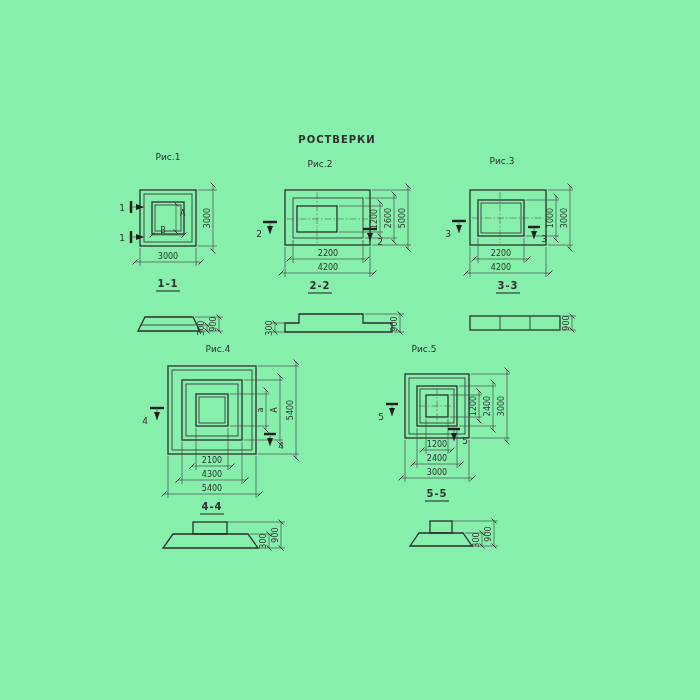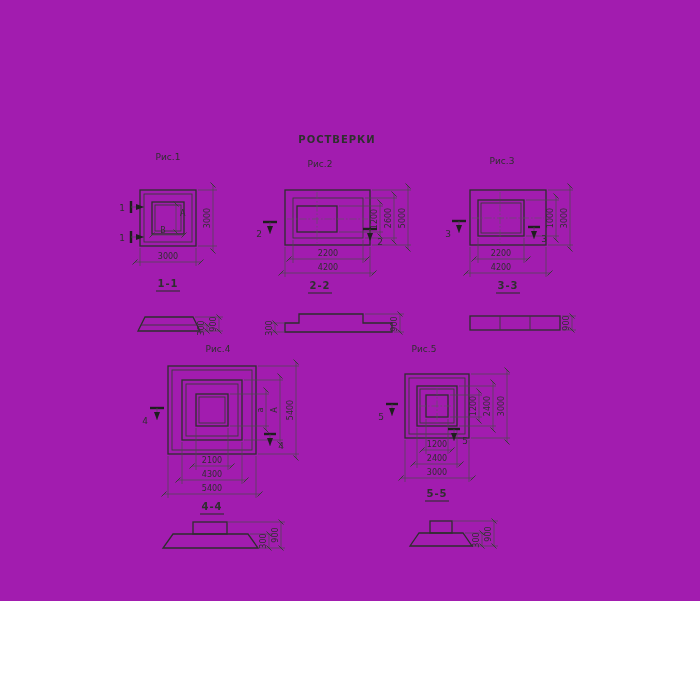--- a/index.html
+++ b/index.html
@@ -1,17 +1,17 @@
 <!DOCTYPE html>
 <html><head>
 <meta charset="utf-8">
 <style>
   html,body{margin:0;padding:0;background:#fff;}
   .page{
-    position:relative;width:700px;height:601px;background:#a21caf;overflow:hidden;
+    position:relative;width:700px;height:700px;background:#86efac;overflow:hidden;
     font-family:"DejaVu Sans", sans-serif;
   }
   svg text{font-family:"DejaVu Sans", sans-serif;fill:#2f2f2f;}
   .title{font-size:10px;font-weight:bold;letter-spacing:1px;}
   .t9{font-size:9px;}
   .t8{font-size:8px;}
   .sec{font-size:10px;font-weight:bold;letter-spacing:1px;}
   .o{stroke:#2e2e2e;stroke-width:1.3;fill:none;}
   .o2{stroke:#3a3a3a;stroke-width:0.9;fill:none;}
   .d{stroke:#4a4a4a;stroke-width:0.7;fill:none;}

